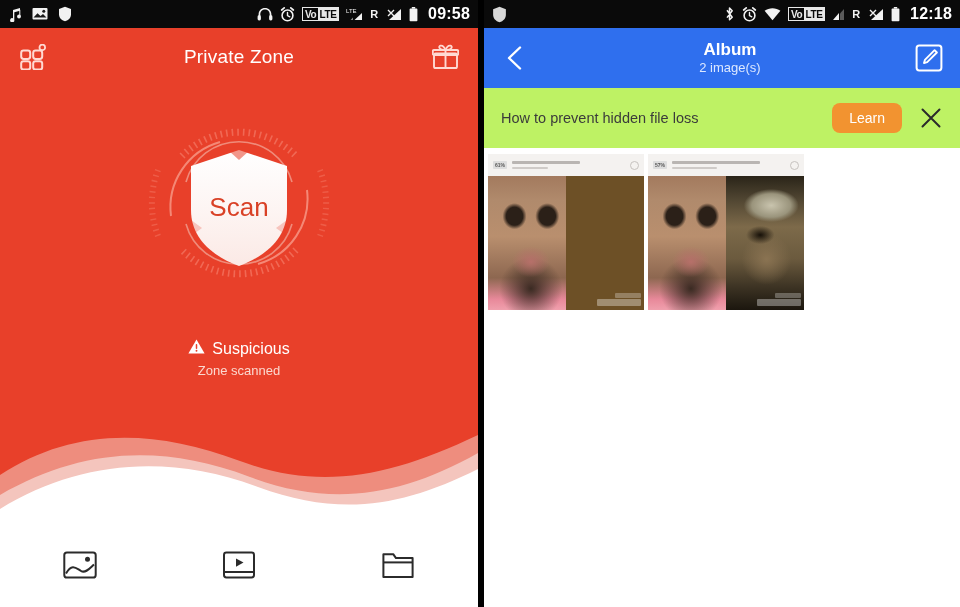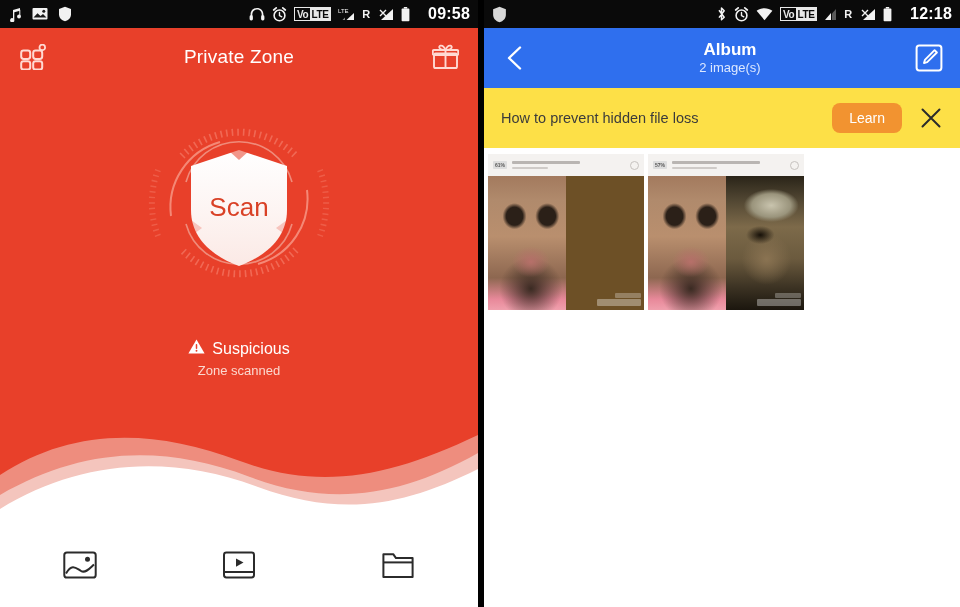--- a/index.html
+++ b/index.html
@@ -34,21 +34,21 @@
   }
   .sb-left, .sb-right { display: flex; align-items: center; }
   .sb-left  { gap: 10px; }
   .sb-right { gap: 7px; margin-left: auto; }
   .sb-ico { display: inline-flex; align-items: center; justify-content: center; }
   .sb-ico svg { display: block; }
   .sb-clock {
     font-size: 16px;
     font-weight: 700;
     letter-spacing: .2px;
-    margin-left: 11px;
+    margin-left: 3px;
     color: #fff;
     text-align: center;
   }
   .volte-box {
     display: inline-flex;
     align-items: stretch;
     border: 1.6px solid #e8e8e8;
     height: 14px;
     font-size: 10px;
     font-weight: 700;
@@ -186,21 +186,21 @@
   }
   .al-sub {
     color: #dce8ff;
     font-size: 13px;
     line-height: 16px;
   }
   .al-edit { margin-left: auto; width: 34px; height: 34px; display:flex; align-items:center; justify-content:center; position: relative; z-index: 3;}
 
   .al-banner {
     height: 60px;
-    background: #fde047;
+    background: #bef264;
     display: flex;
     align-items: center;
     padding: 0 14px 0 17px;
   }
   .al-banner-text {
     font-size: 14.5px;
     color: #3b3b3b;
     flex: 1;
   }
   .al-learn {

